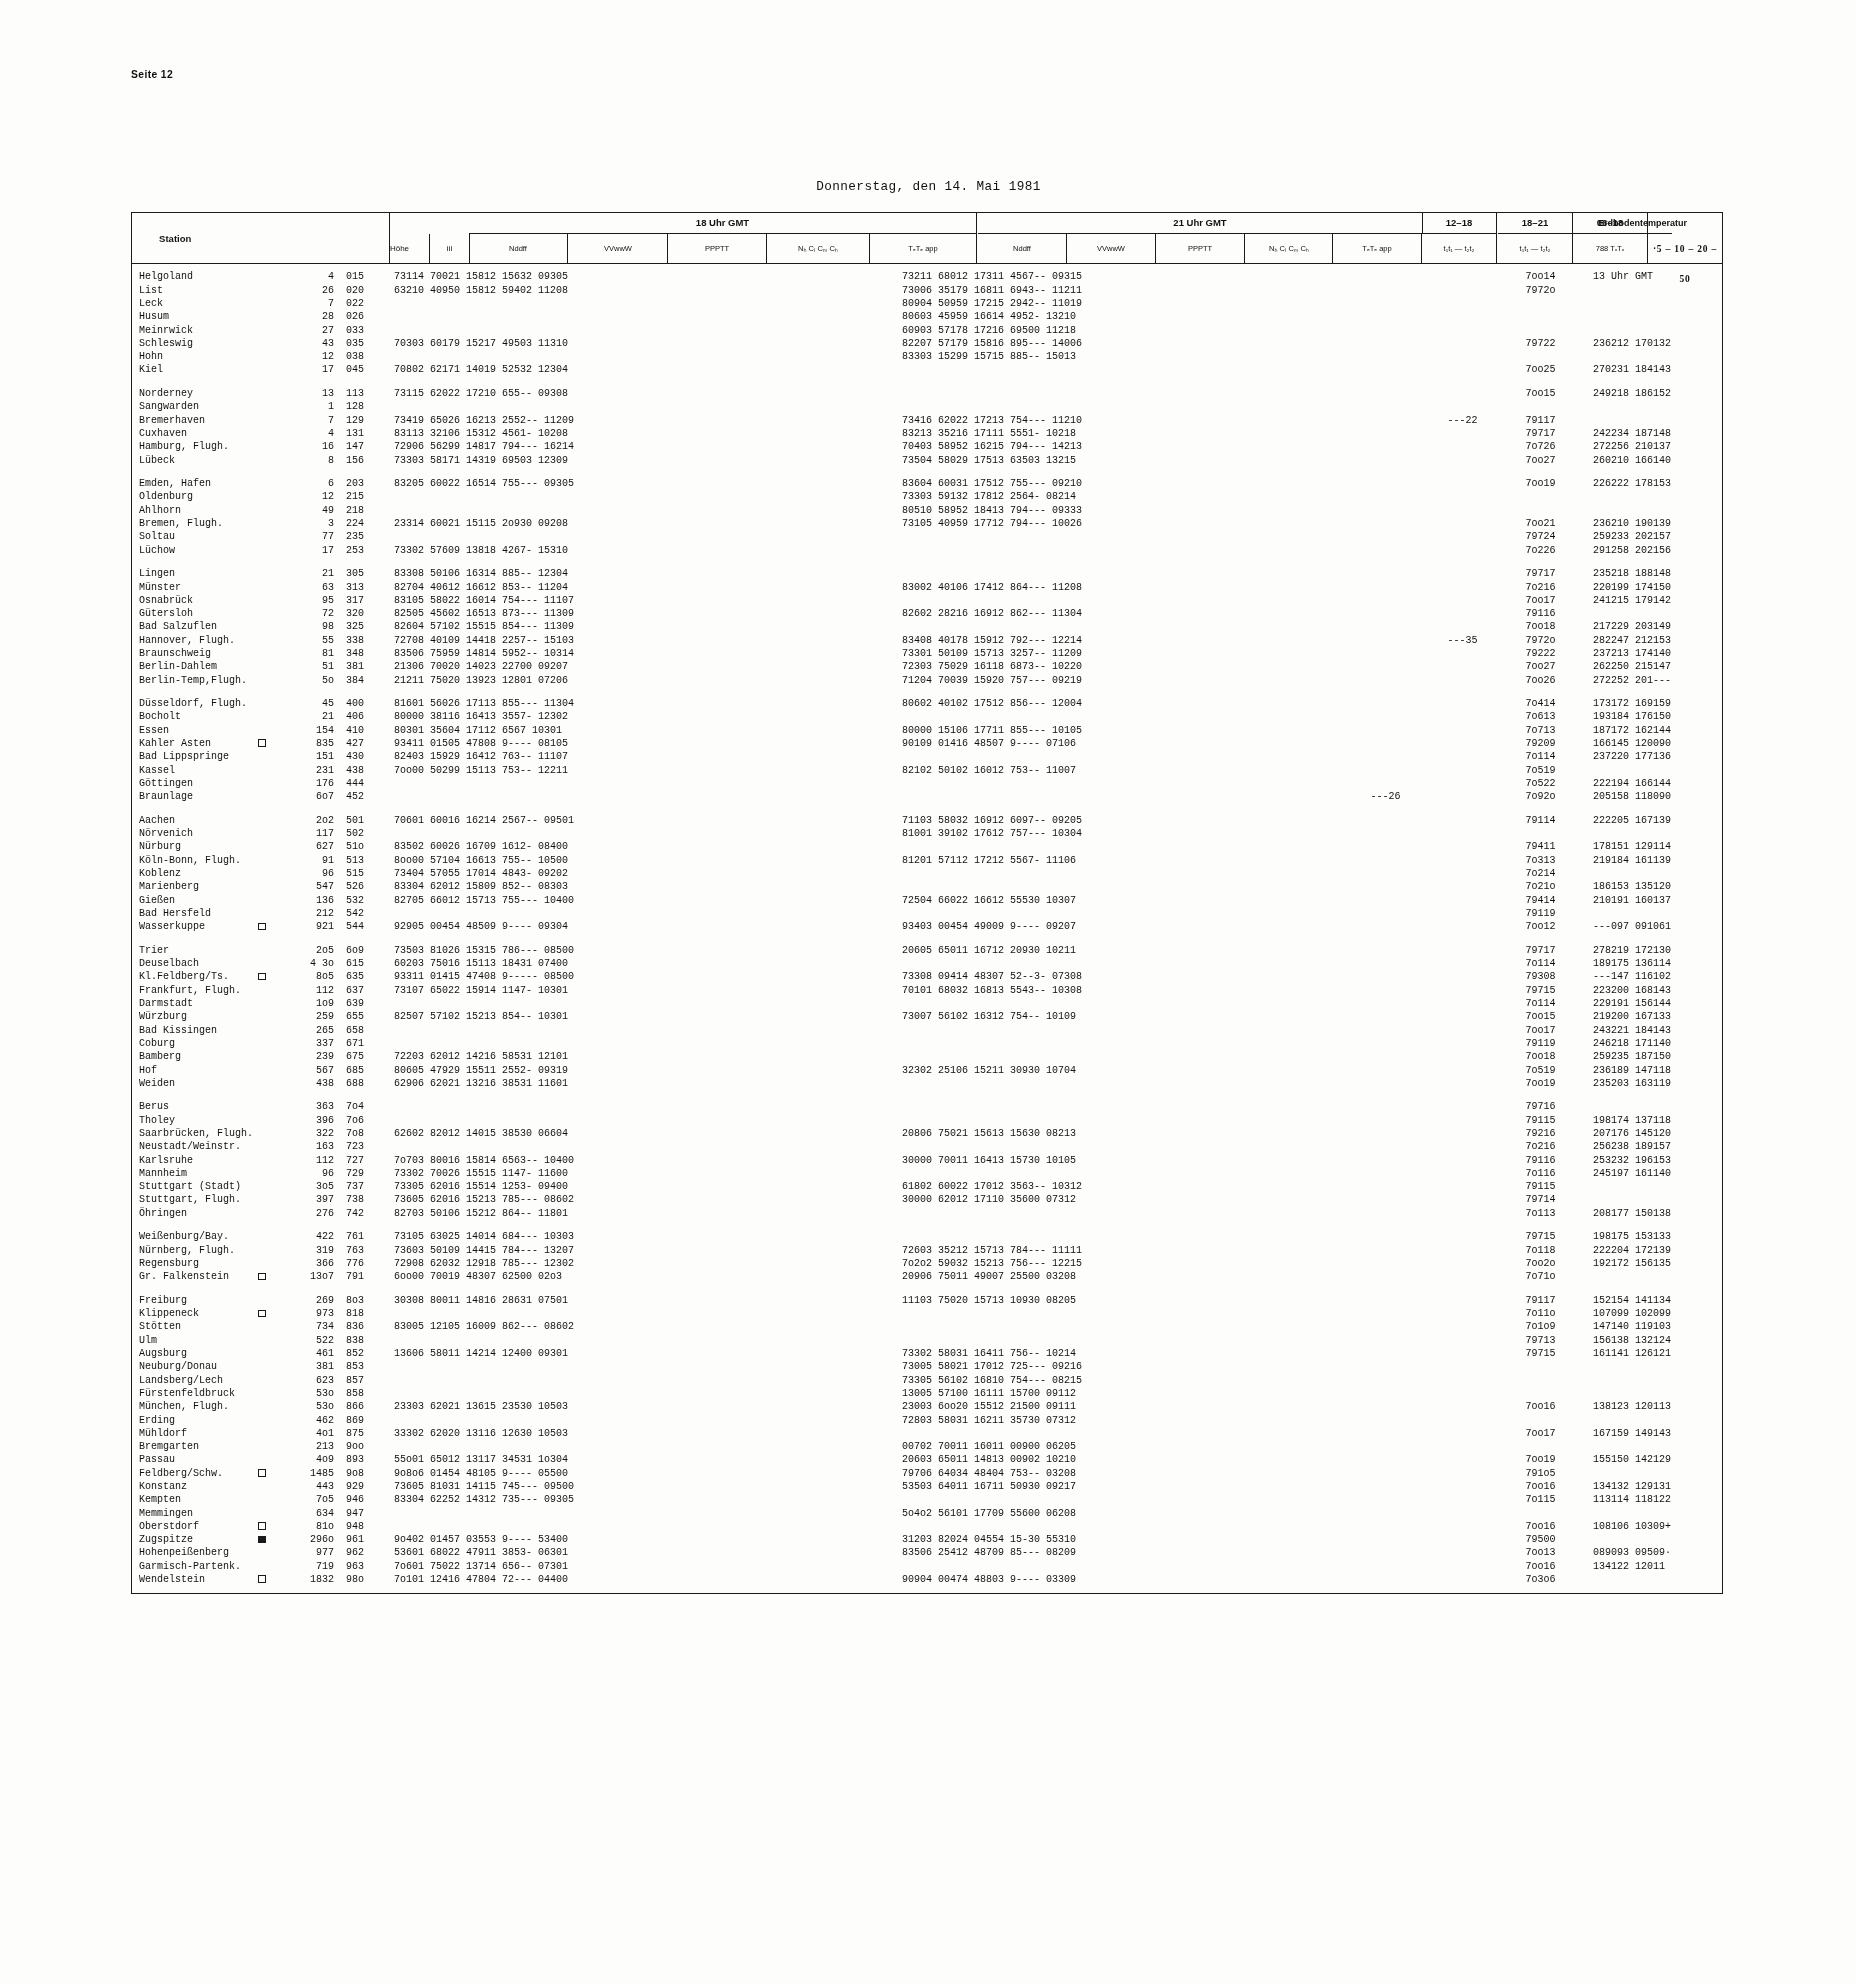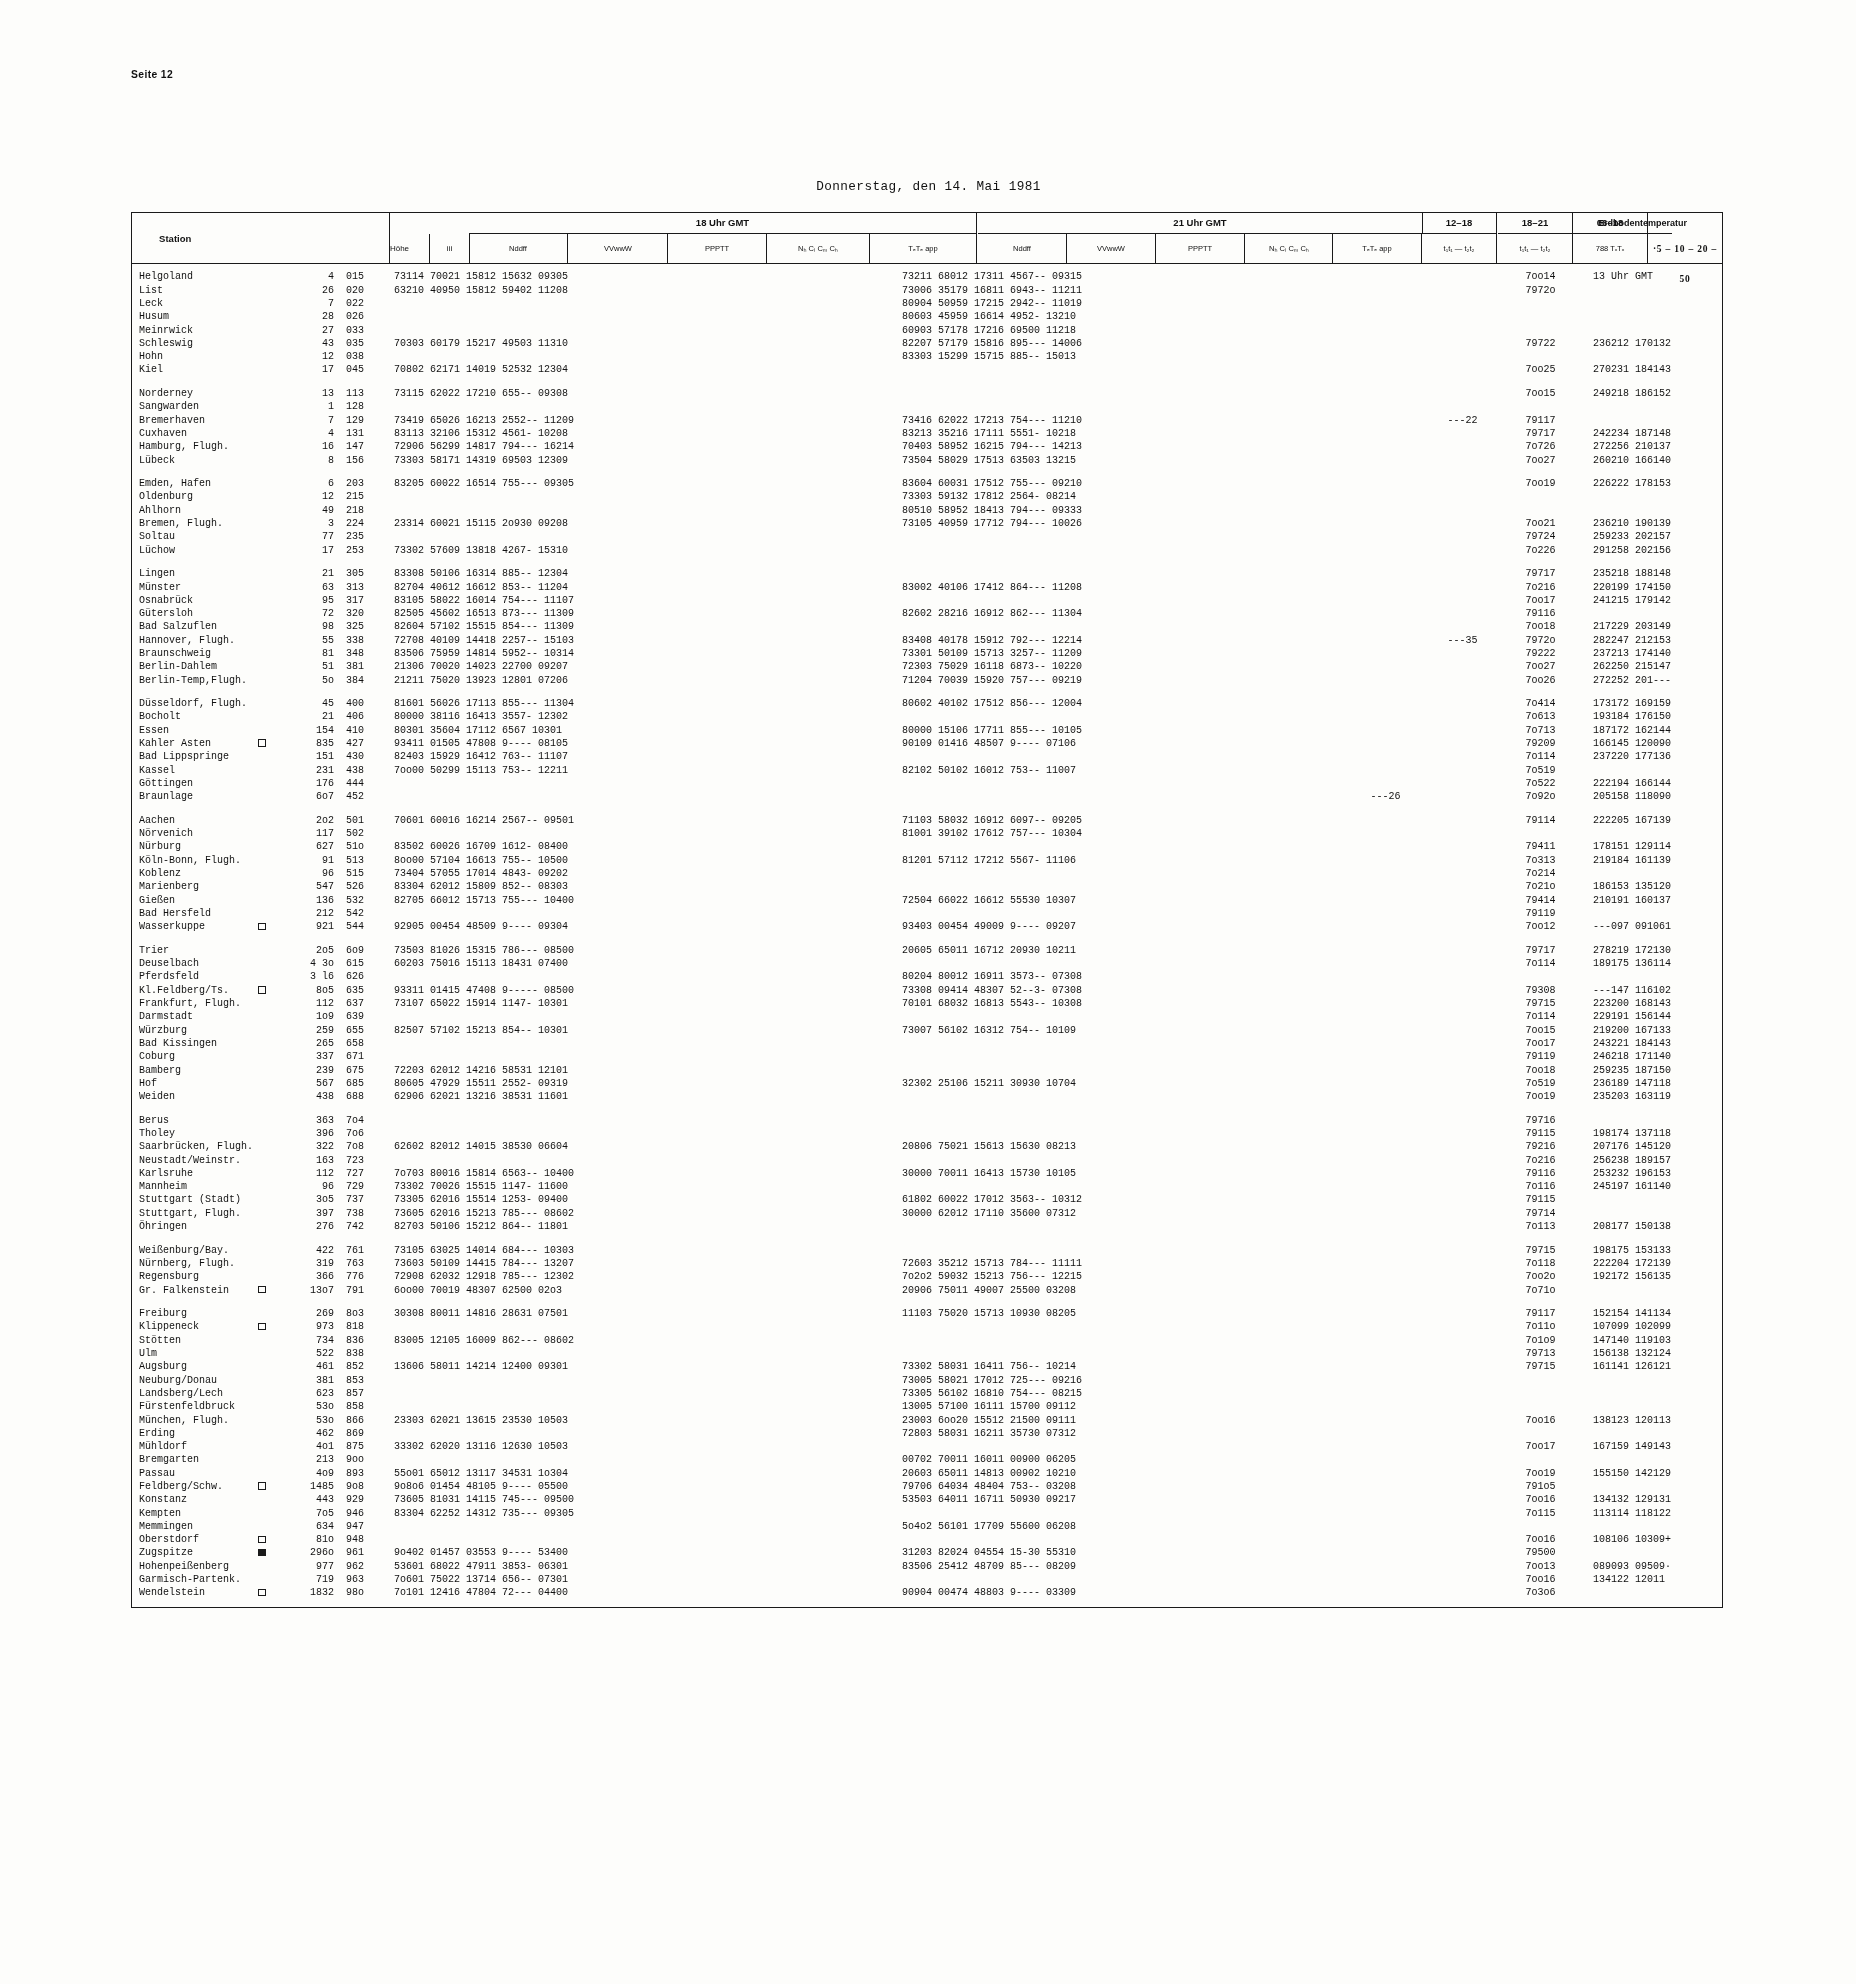--- a/index.html
+++ b/index.html
@@ -724,31 +724,20 @@
           <span class="c c-hoehe">4 3o</span>
           <span class="c c-iii">615</span>
           <span class="c c-g18">60203 75016 15113 18431 07400</span>
           <span class="c c-g21"></span>
           <span class="c c-t1"></span>
           <span class="c c-t2"></span>
           <span class="c c-t3">7o114</span>
           <span class="c c-earth">189175 136114</span>
         </div>
         <div class="row">
-          <span class="c c-station">Pferdsfeld</span>
-          <span class="c c-hoehe">3 l6</span>
-          <span class="c c-iii">626</span>
-          <span class="c c-g18"></span>
-          <span class="c c-g21">80204 80012 16911 3573-- 07308</span>
-          <span class="c c-t1"></span>
-          <span class="c c-t2"></span>
-          <span class="c c-t3"></span>
-          <span class="c c-earth"></span>
-        </div>
-        <div class="row">
           <span class="c c-station">Kl.Feldberg/Ts.</span>
           <span class="box"></span>
           <span class="c c-hoehe">8o5</span>
           <span class="c c-iii">635</span>
           <span class="c c-g18">93311 01415 47408 9----- 08500</span>
           <span class="c c-g21">73308 09414 48307 52--3- 07308</span>
           <span class="c c-t1"></span>
           <span class="c c-t2"></span>
           <span class="c c-t3">79308</span>
           <span class="c c-earth">---147 116102</span>

